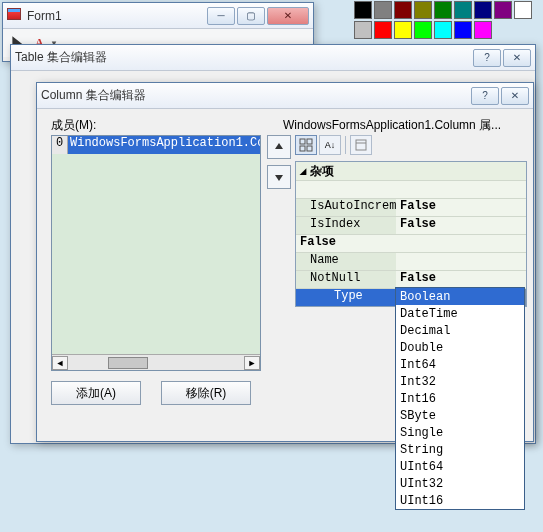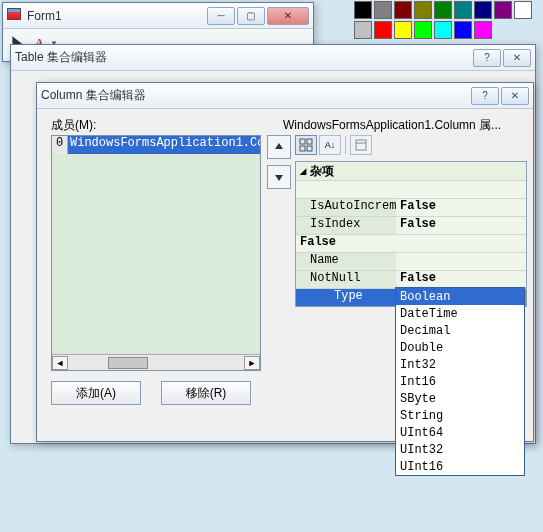--- a/index.html
+++ b/index.html
@@ -207,22 +207,24 @@
       <div class="btn">移除(R)</div>
     </div>
 
     <div class="okbtn">确</div>
 
     <div class="dropdown" id="dropdown">
         <div class="dditem sel">Boolean</div>
         <div class="dditem">DateTime</div>
         <div class="dditem">Decimal</div>
         <div class="dditem">Double</div>
+        <div class="dditem">Int64</div>
         <div class="dditem">Int32</div>
         <div class="dditem">Int16</div>
         <div class="dditem">SByte</div>
+        <div class="dditem">Single</div>
         <div class="dditem">String</div>
         <div class="dditem">UInt64</div>
         <div class="dditem">UInt32</div>
         <div class="dditem">UInt16</div>
       </div>
   </div>
 </div>
 
 </body></html>

